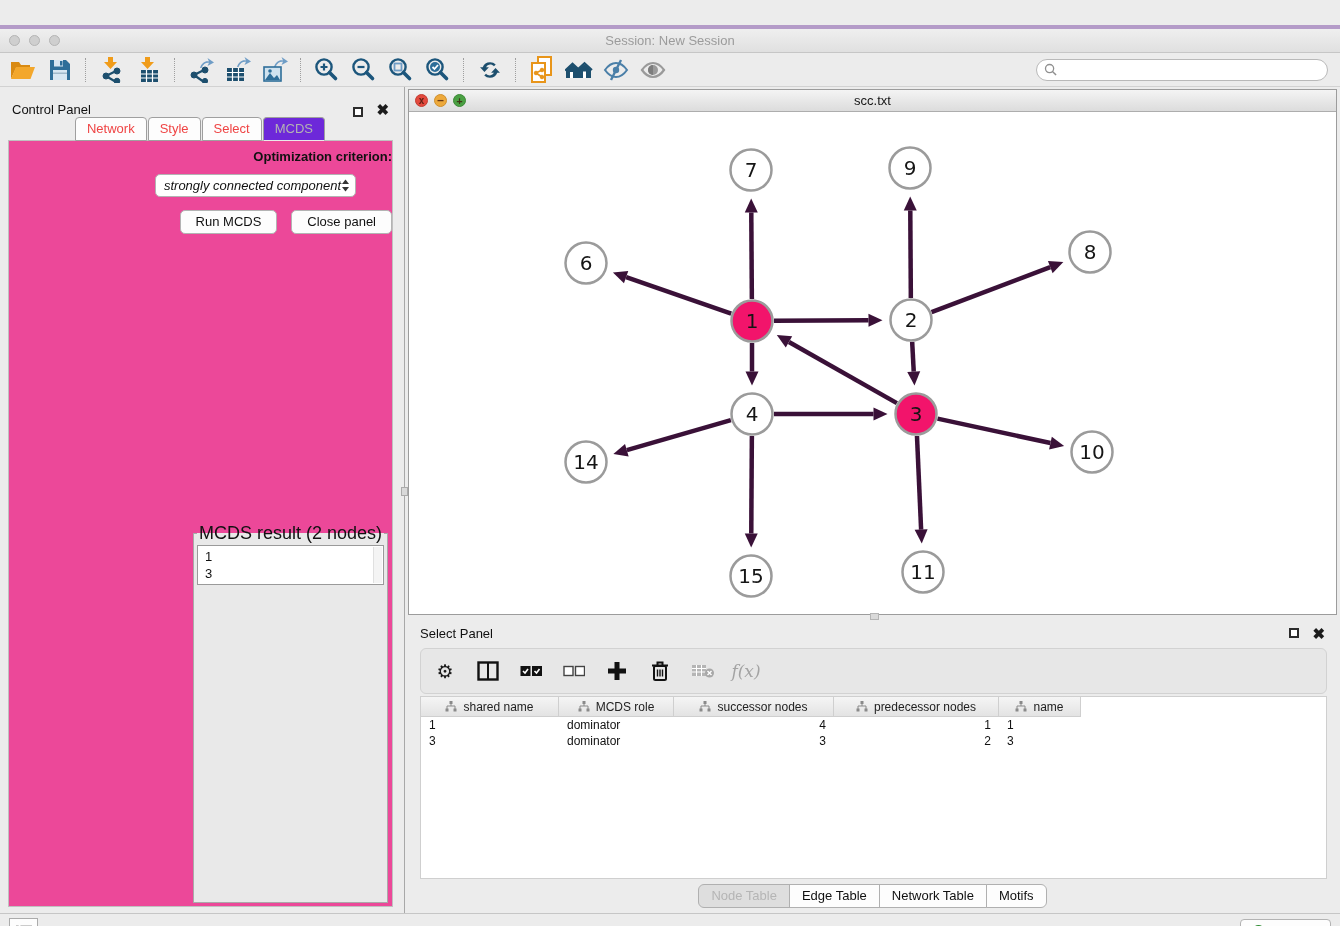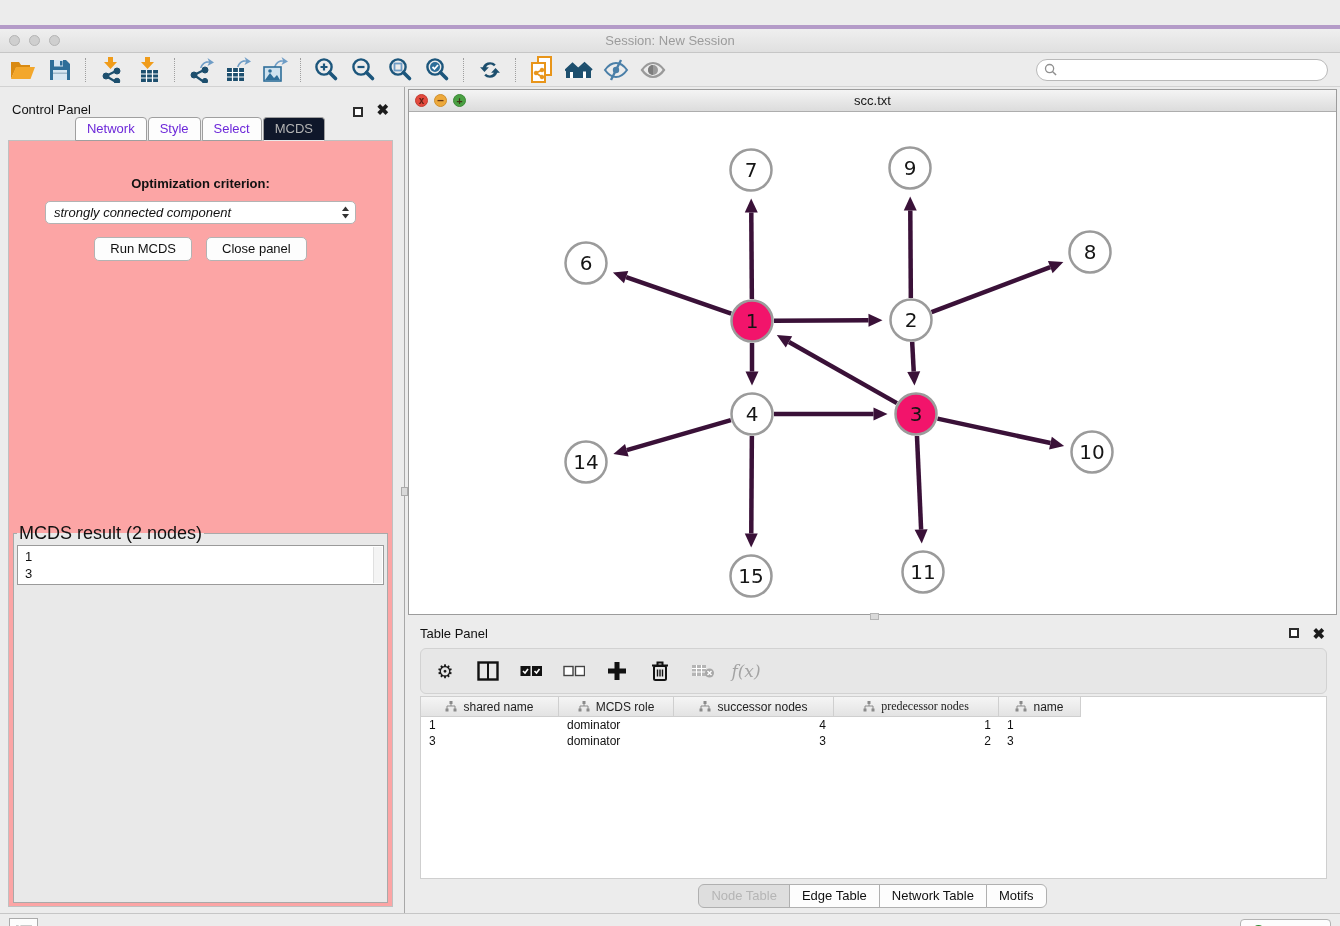--- a/index.html
+++ b/index.html
@@ -37,26 +37,26 @@
 
   
   .control-panel { width:401px; display:flex; flex-direction:column; min-height:0; }
   .cp-header { height:30px; display:flex; align-items:flex-end; padding:0 12px; font-size:13px; }
   .cp-header .sp { flex:1; }
   .float-icon { width:10px; height:10px; border:2px solid #2c2c2c; margin-right:13px; background:#fff; }
   .close-x { font-size:15px; font-weight:bold; color:#1b1b1b; line-height:1; }
   .cp-tabs { display:flex; justify-content:center; position:relative; z-index:2; margin-bottom:-1px; }
   .cp-tab {
     border:1px solid #9f9f9f; background:#fdfdfd; font-size:13px;
-    padding:3px 11px 4px; border-radius:4px 4px 0 0; margin-right:1px; color:#6d28d9;
-  }
-  .cp-tab.active { background:#0f172a; color:#b3b3b3; border-bottom-color:#e9e9e9; }
+    padding:3px 11px 4px; border-radius:4px 4px 0 0; margin-right:1px; color:#ef4444;
+  }
+  .cp-tab.active { background:#6d28d9; color:#b3b3b3; border-bottom-color:#e9e9e9; }
   .cp-box {
-    flex:1; margin:0 8px 6px; border:1px solid #c0c0c0; background:#fca5a5;
-    display:flex; flex-direction:column; padding-top:35px; min-height:0;
+    flex:1; margin:0 8px 6px; border:1px solid #c0c0c0; background:#ec4899;
+    display:flex; flex-direction:column; padding-top:8px; min-height:0;align-items:flex-end;
   }
   .opt-label { text-align:center; font-size:13px; font-weight:600; }
   .dropdown {
     margin:10px 36px 0; height:23px; background:#fff; border:1px solid #b3b3b3; border-radius:5px;
     display:flex; align-items:center; padding:0 5px 0 8px; font-size:13px;font-style:italic;
   }
   .dropdown .dd-label { flex:1; }
   .btn-row { display:flex; justify-content:center; gap:14px; margin-top:13px; }
   .btn {
     background:#fdfdfd; border:1px solid #b3b3b3; border-radius:5px;
@@ -433,21 +433,21 @@
             </g>
           </svg>
       </div>
 
       <div class="h-gap">
         <div class="h-grip"></div>
       </div>
 
       <div class="table-panel">
         <div class="tp-header">
-          <span>Table Panel</span>
+          <span>Select Panel</span>
           <span class="sp"></span>
           <span class="float-icon"></span>
           <span class="close-x">✖</span>
         </div>
         <div class="tp-toolbar">
           <div class="tp-tool">
               <span class="gear-glyph">⚙</span>
             </div>
           <div class="tp-tool">
             <svg width="22" height="20" viewBox="0 0 22 20">
@@ -515,21 +515,21 @@
               </div>
               <div class="th" style="width: 160px;">
                 <svg width="12" height="11" viewBox="0 0 12 11">
                   <rect x="4.5" y="0" width="3" height="3" fill="#8a8a8a"></rect>
                   <path d="M6 3v2M2 8V5h8v3" stroke="#8a8a8a" stroke-width="1" fill="none"></path>
                   <rect x="0.5" y="7.5" width="3" height="3" fill="#8a8a8a"></rect>
                   <rect x="8.5" y="7.5" width="3" height="3" fill="#8a8a8a"></rect>
                 </svg>
                 <span>successor nodes</span>
               </div>
-              <div class="th" style="width: 165px; font-family: Liberation Serif, serif;">
+              <div class="th" style="width: 165px;">
                 <svg width="12" height="11" viewBox="0 0 12 11">
                   <rect x="4.5" y="0" width="3" height="3" fill="#8a8a8a"></rect>
                   <path d="M6 3v2M2 8V5h8v3" stroke="#8a8a8a" stroke-width="1" fill="none"></path>
                   <rect x="0.5" y="7.5" width="3" height="3" fill="#8a8a8a"></rect>
                   <rect x="8.5" y="7.5" width="3" height="3" fill="#8a8a8a"></rect>
                 </svg>
                 <span>predecessor nodes</span>
               </div>
               <div class="th" style="width: 82px;">
                 <svg width="12" height="11" viewBox="0 0 12 11">

